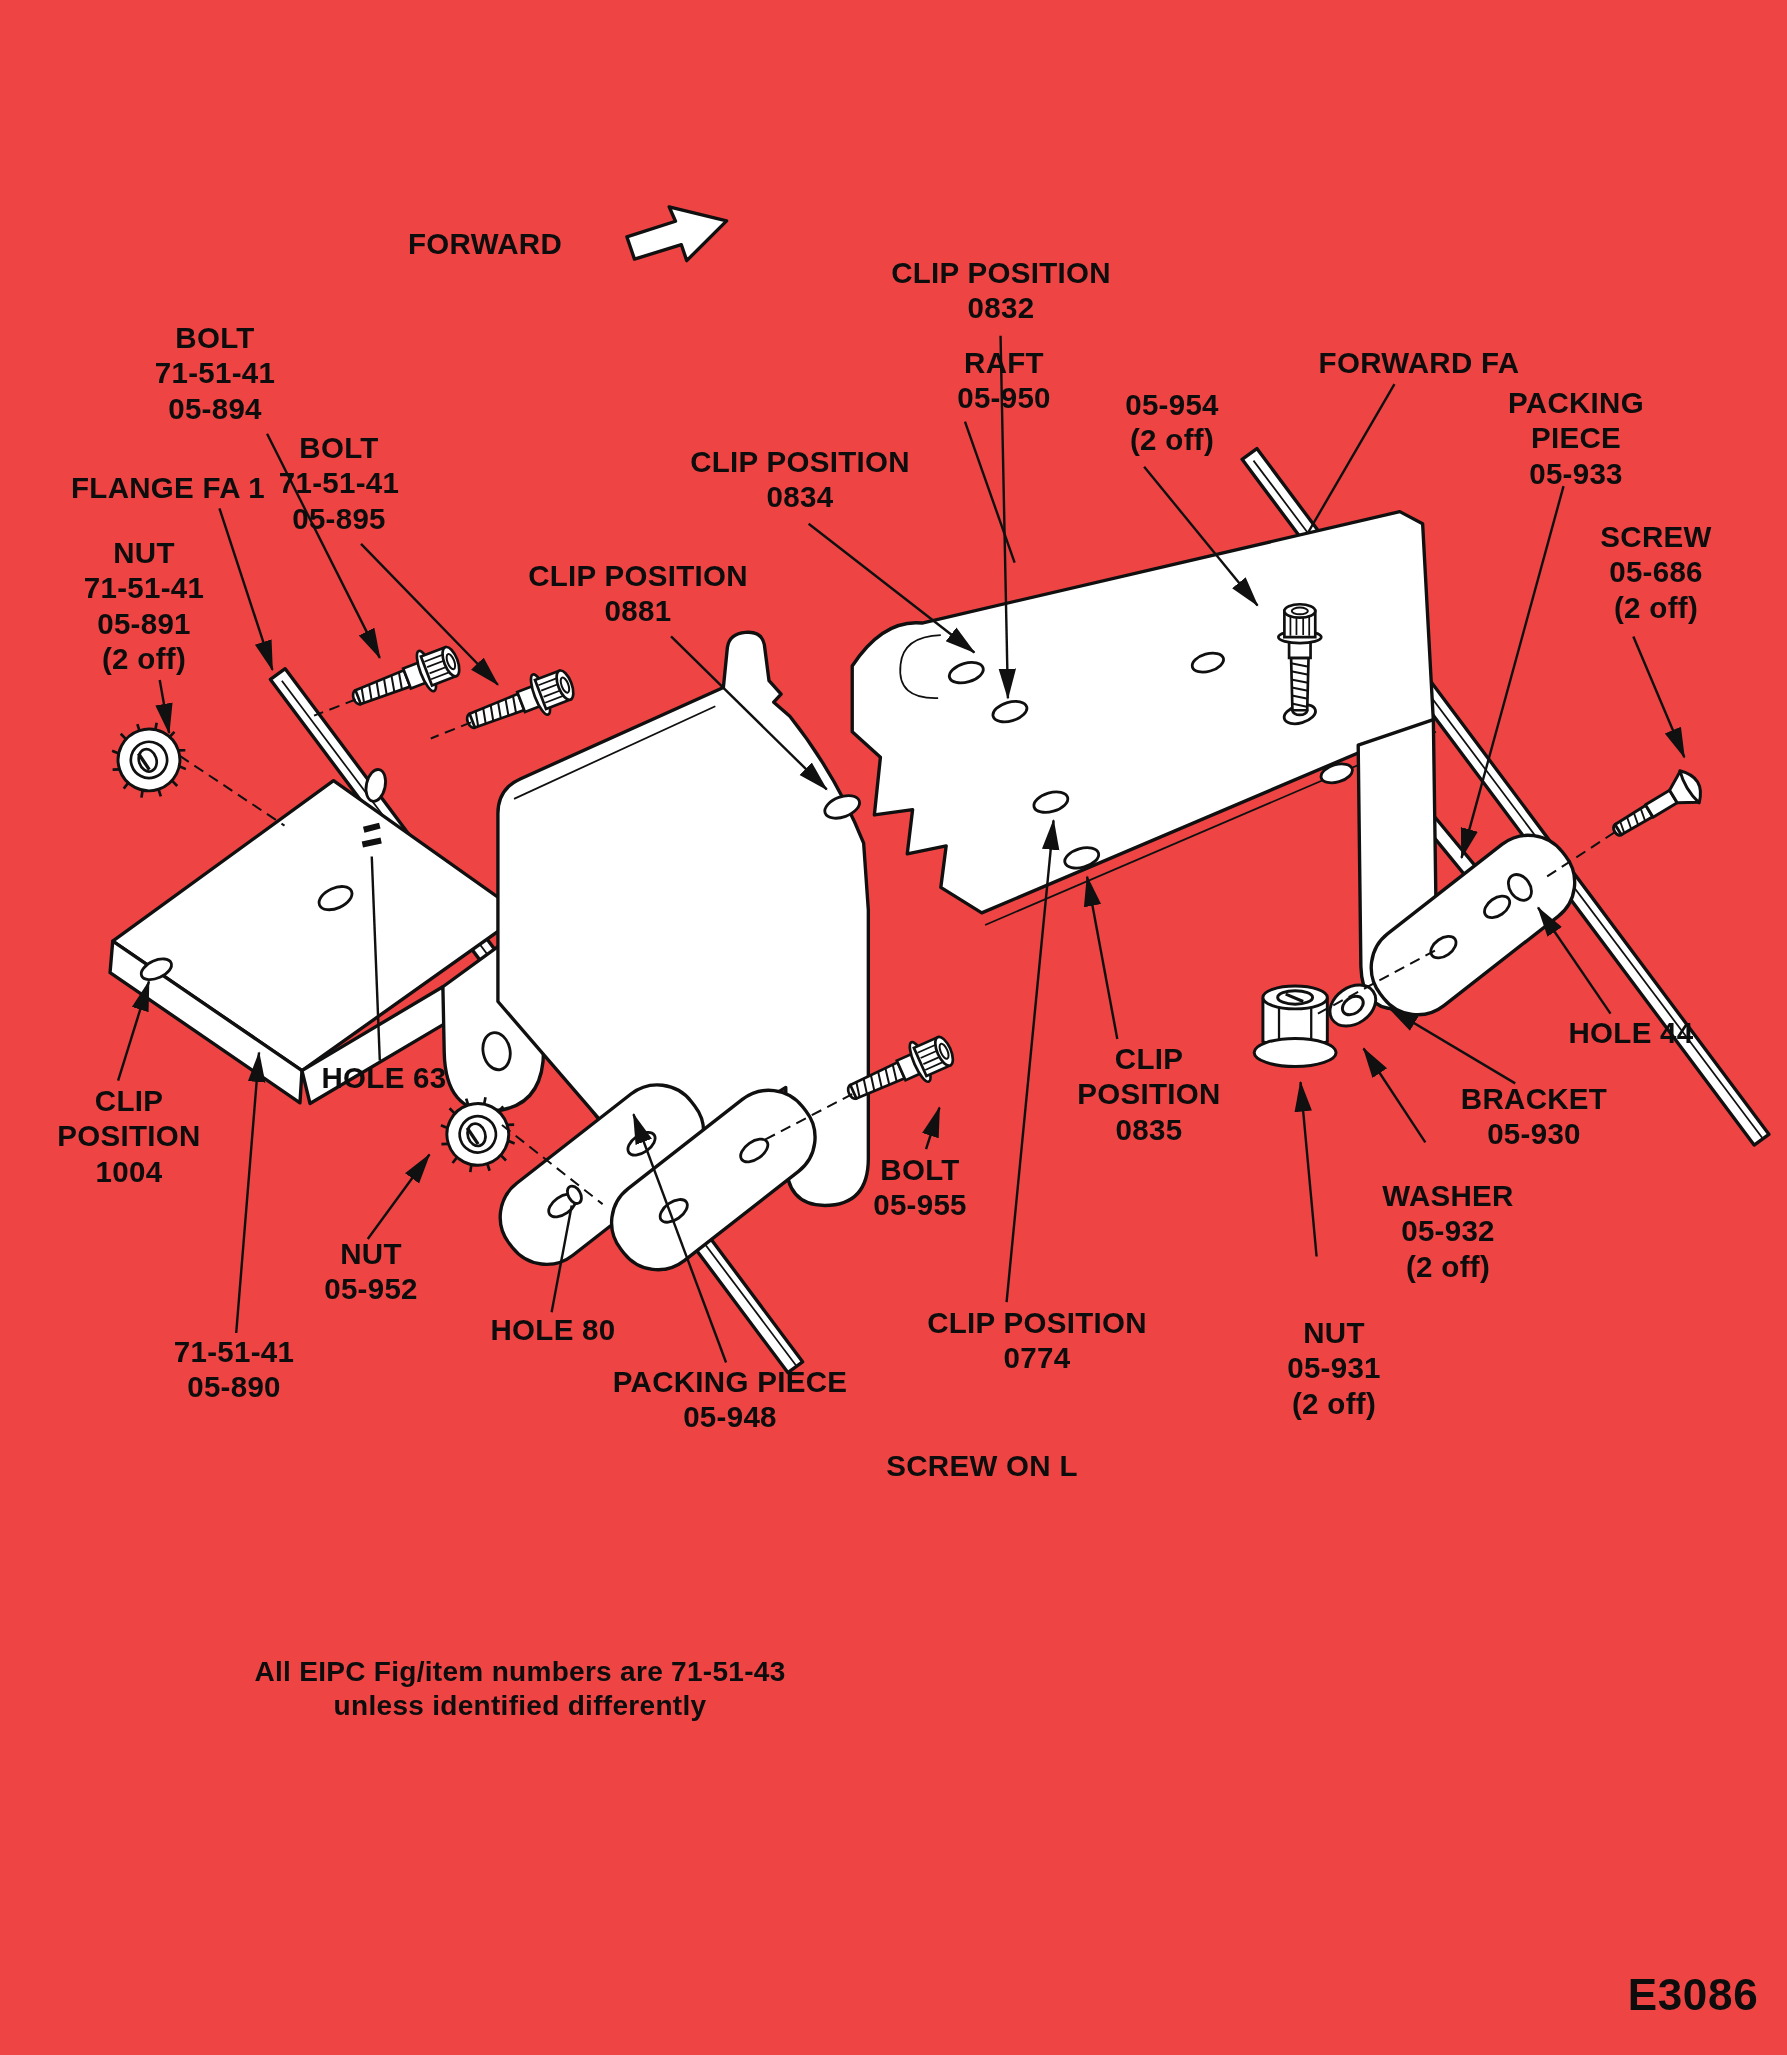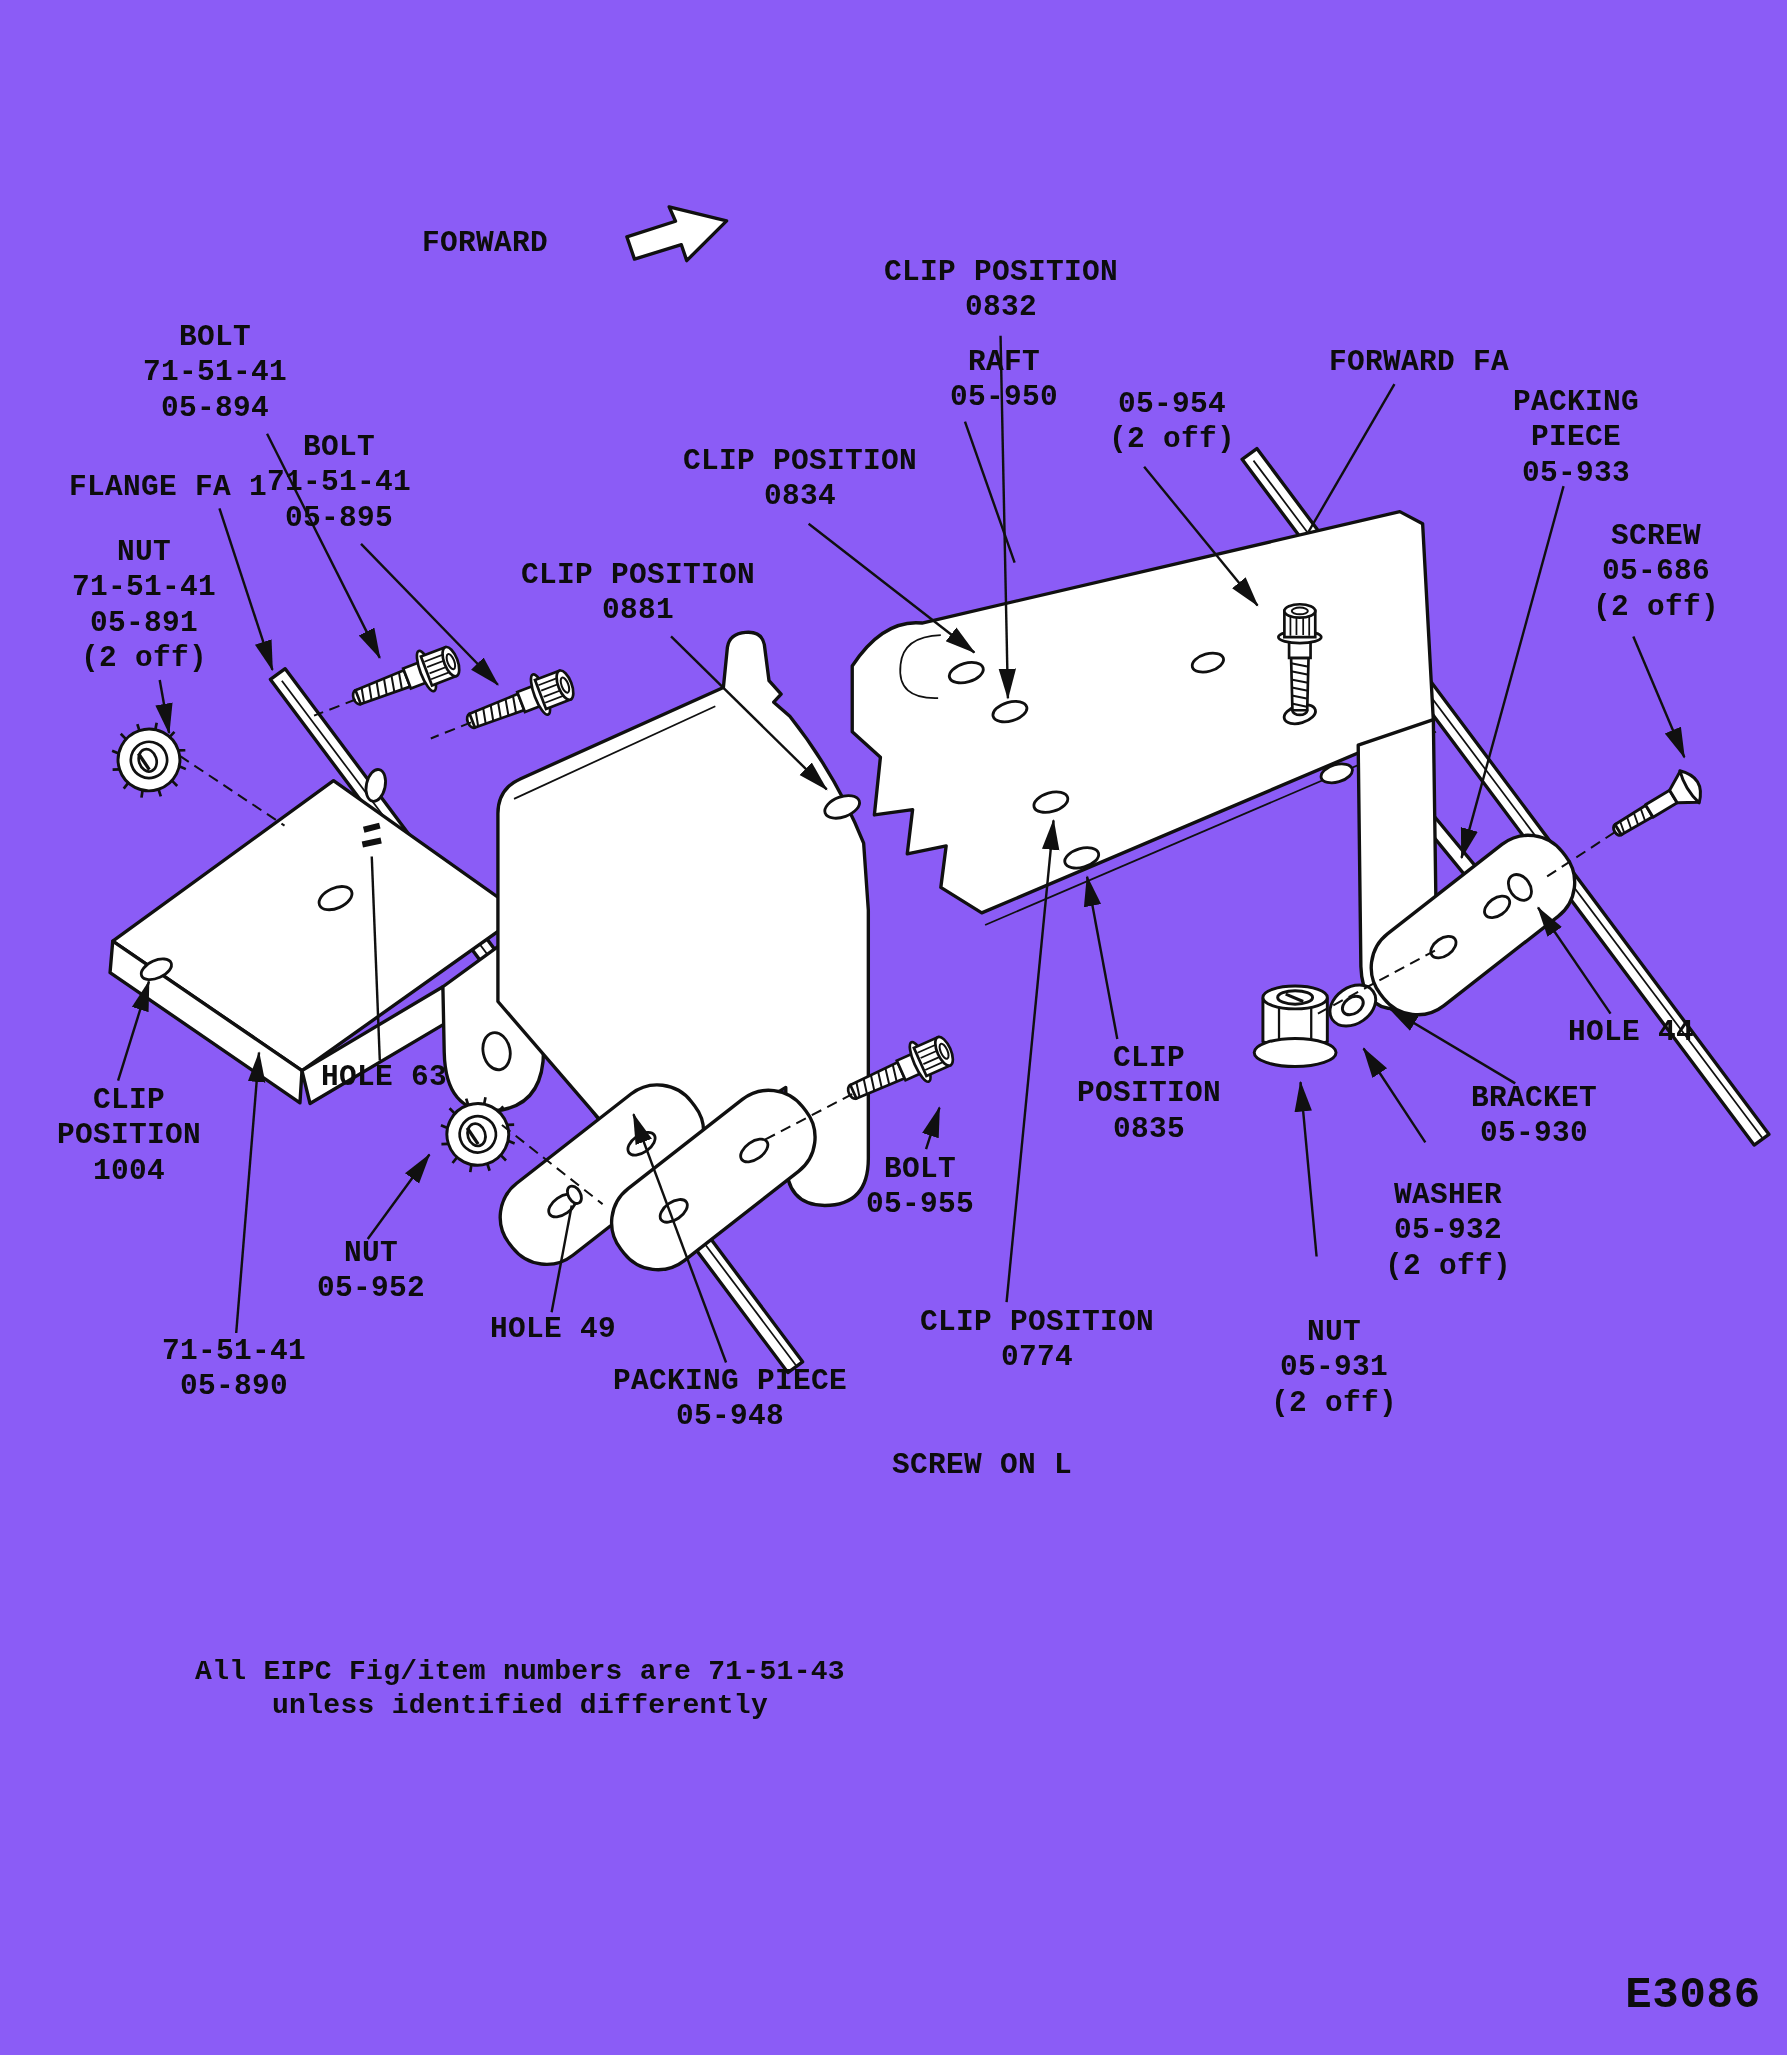--- a/index.html
+++ b/index.html
@@ -1,20 +1,20 @@
 <!DOCTYPE html>
 <html style="font-size:10.7px"><head>
 <meta charset="utf-8">
 <style>
   html,body{margin:0;padding:0;background:#e8e8e8;}
   #page{
     position:relative;
     width:1787px;height:2056px;
-    background:#8b5cf6;
-    font-family:Liberation Mono, monospace;
+    background:#ef4444;
+    font-family:Liberation Sans, sans-serif;
     overflow:hidden;
   }
   .callout{
     position:absolute;
     transform:translate(-50%,-50%);
     font-weight:bold;
     font-size:29.5px;
     line-height:1.2;
     letter-spacing:0.3px;
     color:#0d0d0d;
@@ -227,21 +227,21 @@
 05-891
 (2 off)</div>
   <div class="callout" style="left:638px;top:593px">CLIP POSITION
 0881</div>
   <div class="callout" style="left:384px;top:1078px">HOLE 63</div>
   <div class="callout" style="left:129px;top:1136px">CLIP
 POSITION
 1004</div>
   <div class="callout" style="left:371px;top:1271px">NUT
 05-952</div>
-  <div class="callout" style="left:553px;top:1330px">HOLE 49</div>
+  <div class="callout" style="left:553px;top:1330px">HOLE 80</div>
   <div class="callout" style="left:234px;top:1369px">71-51-41
 05-890</div>
   <div class="callout" style="left:730px;top:1399px">PACKING PIECE
 05-948</div>
   <div class="callout" style="left:920px;top:1187px">BOLT
 05-955</div>
   <div class="callout" style="left:1149px;top:1094px">CLIP
 POSITION
 0835</div>
   <div class="callout" style="left:1037px;top:1340px">CLIP POSITION

